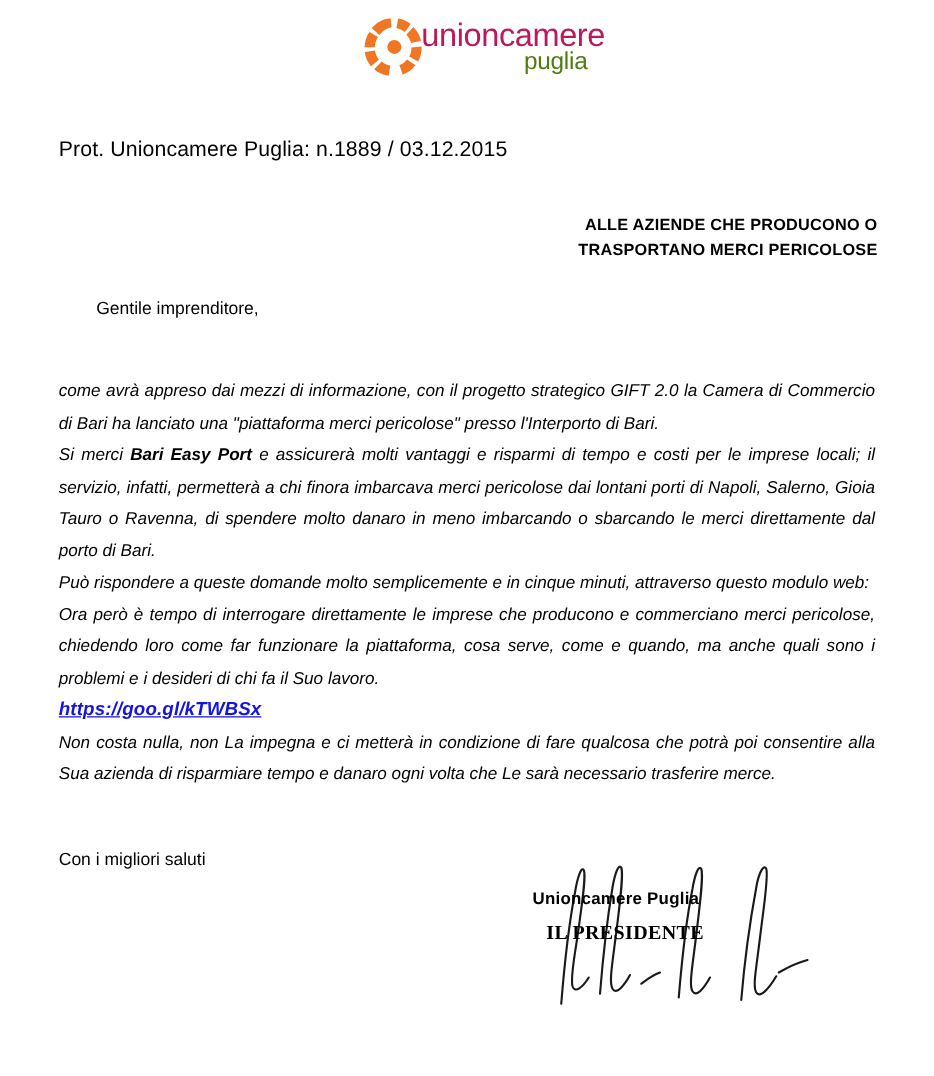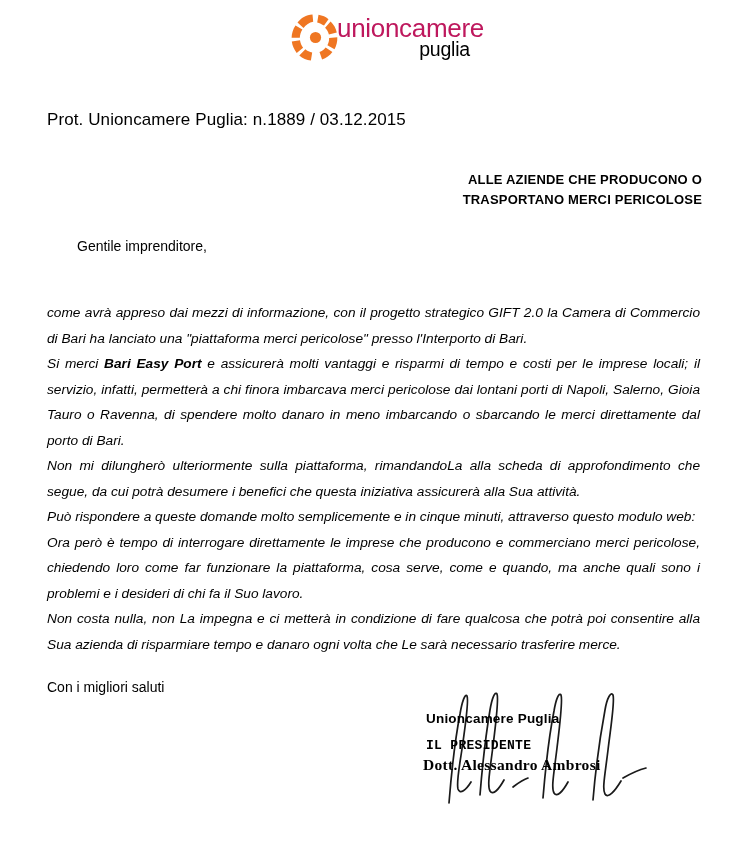--- a/index.html
+++ b/index.html
@@ -42,21 +42,21 @@
     font-size: 26px;
     line-height: 20px;
     letter-spacing: -0.3px;
     color: #be185d;
     font-weight: 400;
   }
   .logo-line2 {
     font-size: 19.5px;
     line-height: 20px;
     letter-spacing: -0.2px;
-    color: #000000;
+    color: #4d7c0f;
     font-weight: 400;
     text-align: right;
     padding-right: 2px;
     margin-top: 1px;
   }
 
   
   .prot-line {
     position: absolute;
     left: 47px;
@@ -146,24 +146,24 @@
     position: absolute;
     left: 8px;
     top: 21px;
     font-size: 13.5px;
     font-weight: bold;
     letter-spacing: 0.2px;
     white-space: nowrap;
   }
   .sign-role {
     position: absolute;
-    left: 8px;
+    left: 19px;
     top: 48px;
-    font-family: Liberation Mono, monospace;
-    font-size: 13px;
+    font-family: Liberation Serif, serif;
+    font-size: 16px;
     font-weight: bold;
     letter-spacing: 0.3px;
     white-space: nowrap;
   }
   .sign-name {
     position: absolute;
     left: 5px;
     top: 66px;
     font-family: "Liberation Serif", serif;
     font-size: 15.5px;
@@ -202,35 +202,34 @@
 <div class="recipient">
   <div>ALLE AZIENDE CHE PRODUCONO O</div>
   <div>TRASPORTANO MERCI PERICOLOSE</div>
 </div>
 
 <div class="greeting">Gentile imprenditore,</div>
 
 <div class="body-text">
   <p>come avrà appreso dai mezzi di informazione, con il progetto strategico GIFT 2.0 la Camera di Commercio di Bari ha lanciato una "piattaforma merci pericolose" presso l'Interporto di Bari.</p>
   <p><span>Si merci </span><b>Bari Easy Port</b><span> e assicurerà molti vantaggi e risparmi di tempo e costi per le imprese locali; il servizio, infatti, permetterà a chi finora imbarcava merci pericolose dai lontani porti di Napoli, Salerno, Gioia Tauro o Ravenna, di spendere molto danaro in meno imbarcando o sbarcando le merci direttamente dal porto di Bari.</span></p>
-  <p>Non mi dilungherò ulteriormente sulla piattaforma, rimandandoLa alla scheda di approfondimento che segue, da cui potrà desumere i benefici che questa iniziativa assicurerà alla Sua attività.</p>
   <p>Può rispondere a queste domande molto semplicemente e in cinque minuti, attraverso questo modulo web:</p>
   <p>Ora però è tempo di interrogare direttamente le imprese che producono e commerciano merci pericolose, chiedendo loro come far funzionare la piattaforma, cosa serve, come e quando, ma anche quali sono i problemi e i desideri di chi fa il Suo lavoro.</p>
+  <p class="link-line"><a class="weblink" href="#">https://goo.gl/kTWBSx</a></p>
   <p>Non costa nulla, non La impegna e ci metterà in condizione di fare qualcosa che potrà poi consentire alla Sua azienda di risparmiare tempo e danaro ogni volta che Le sarà necessario trasferire merce.</p>
 </div>
 
 <div class="closing">Con i migliori saluti</div>
 
 <div class="sign-area">
   <svg class="sign-scribble" viewBox="0 0 290 115" xmlns="http://www.w3.org/2000/svg">
     <g fill="none" stroke="#1a1a1a" stroke-width="1.7" stroke-linecap="round" stroke-linejoin="round">
       <path d="M31 113 C33 88 37 50 42 24 C44 12 47 3 49 6 C51 10 48 30 45 52 C42 74 38 92 40 99 C42 105 48 100 53 92"></path>
       <path d="M62 105 C64 80 68 44 72 20 C74 8 77 1 79 4 C81 9 78 32 75 56 C72 80 69 96 72 101 C75 106 81 99 86 90"></path>
       <path d="M125 108 C127 84 131 46 136 21 C138 9 141 2 143 5 C145 10 142 33 139 58 C136 83 133 98 136 103 C139 108 145 101 150 92"></path>
       <path d="M175 110 C177 86 182 47 187 20 C189 8 193 1 195 5 C197 11 193 35 190 60 C187 85 184 99 187 104 C190 109 197 101 203 91"></path>
       <path d="M95 97 C99 94 104 90 110 88"></path>
       <path d="M205 88 C212 84 220 80 228 78"></path>
     </g>
   </svg>
   <div class="sign-company">Unioncamere Puglia</div>
   <div class="sign-role">IL PRESIDENTE</div>
-  <div class="sign-name">Dott. Alessandro Ambrosi</div>
 </div>
 
 </body></html>

